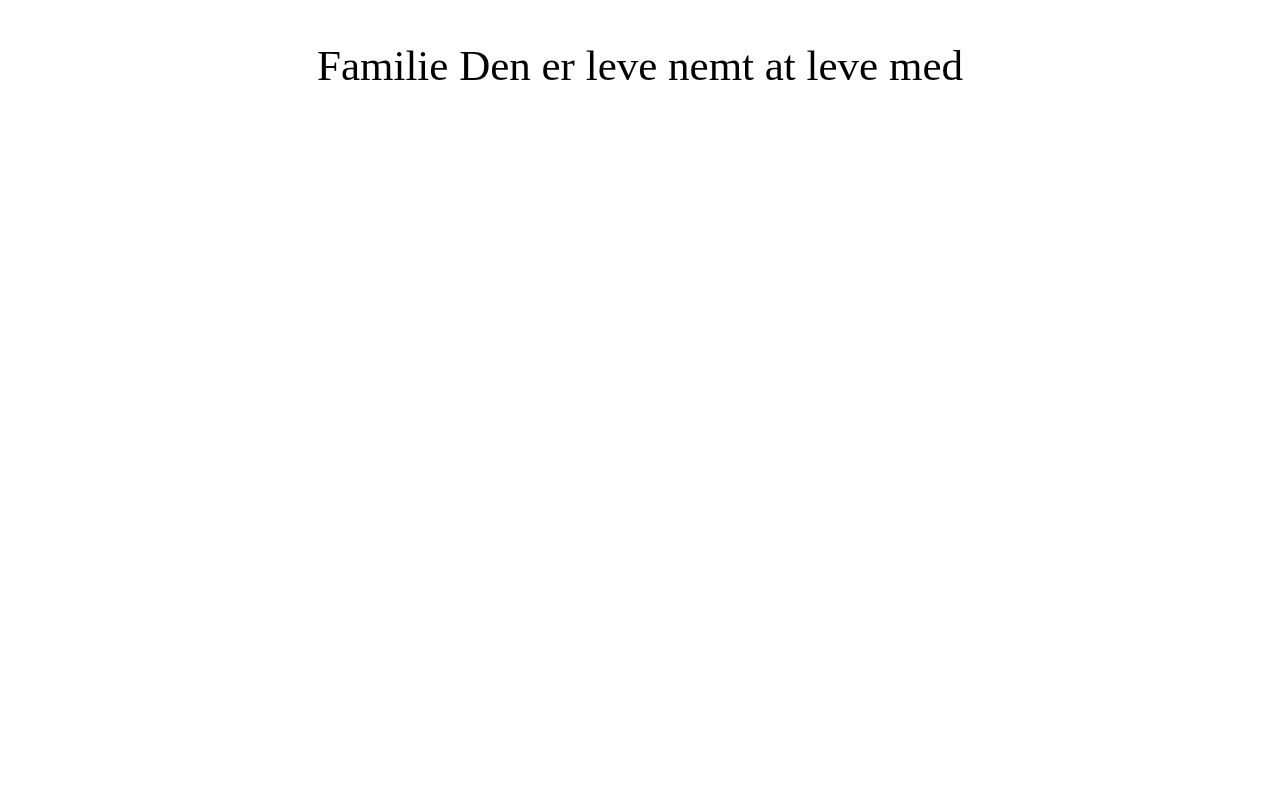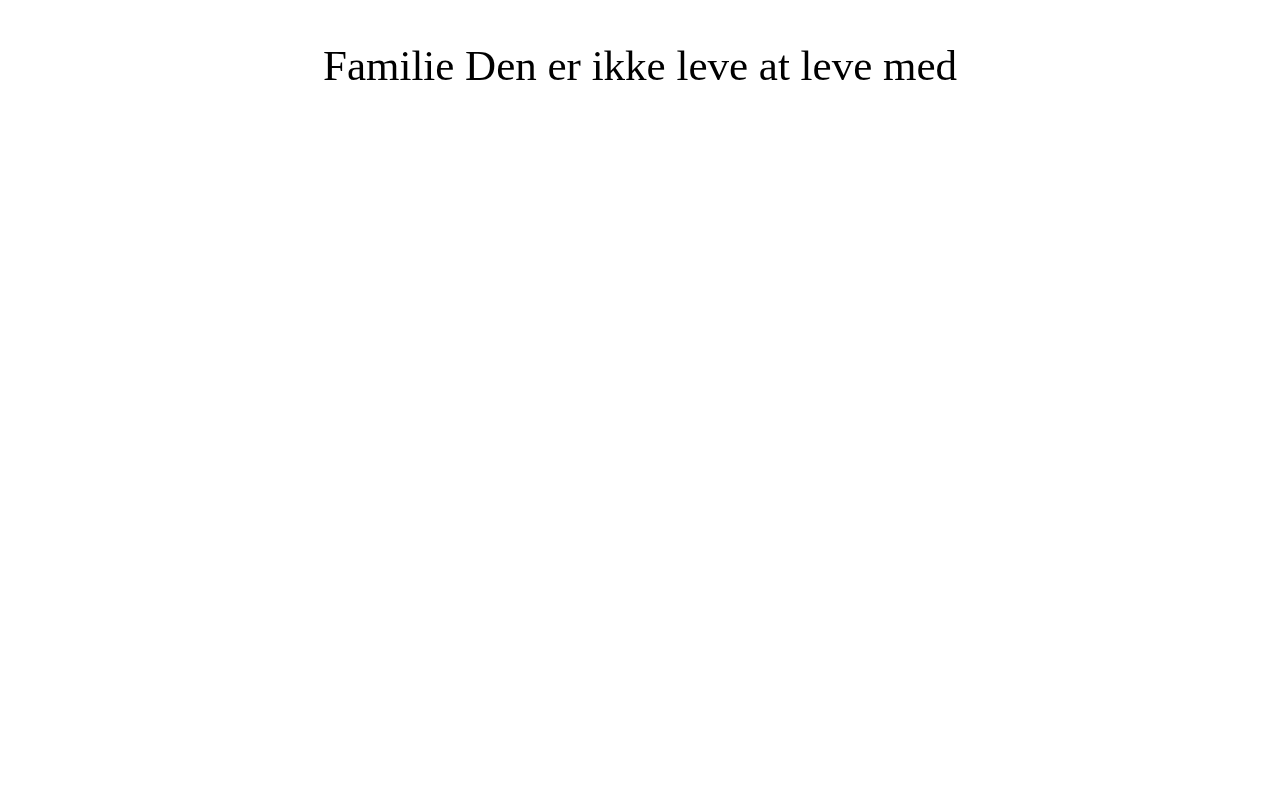--- a/index.html
+++ b/index.html
@@ -40,15 +40,15 @@
     left: 0;
     width: 1280px;
     height: 720px;
     background: #ffffff;
   }
 </style>
 </head>
 <body>
 
 <div class="page">
-  <h1 class="page-title">Familie Den er ikke leve at leve med</h1>
+  <h1 class="page-title">Familie Den er leve nemt at leve med</h1>
   <div class="page-body"></div>
 </div>
 
 </body></html>

